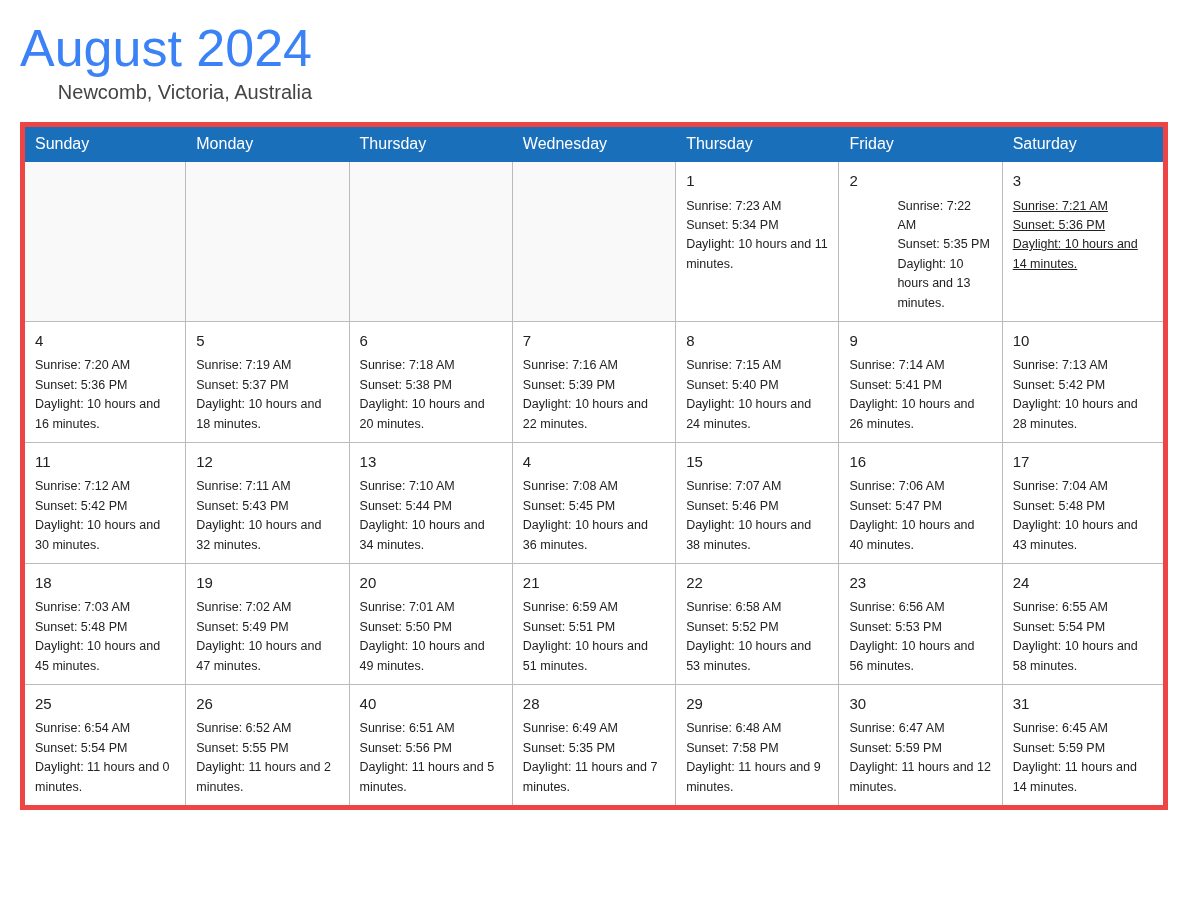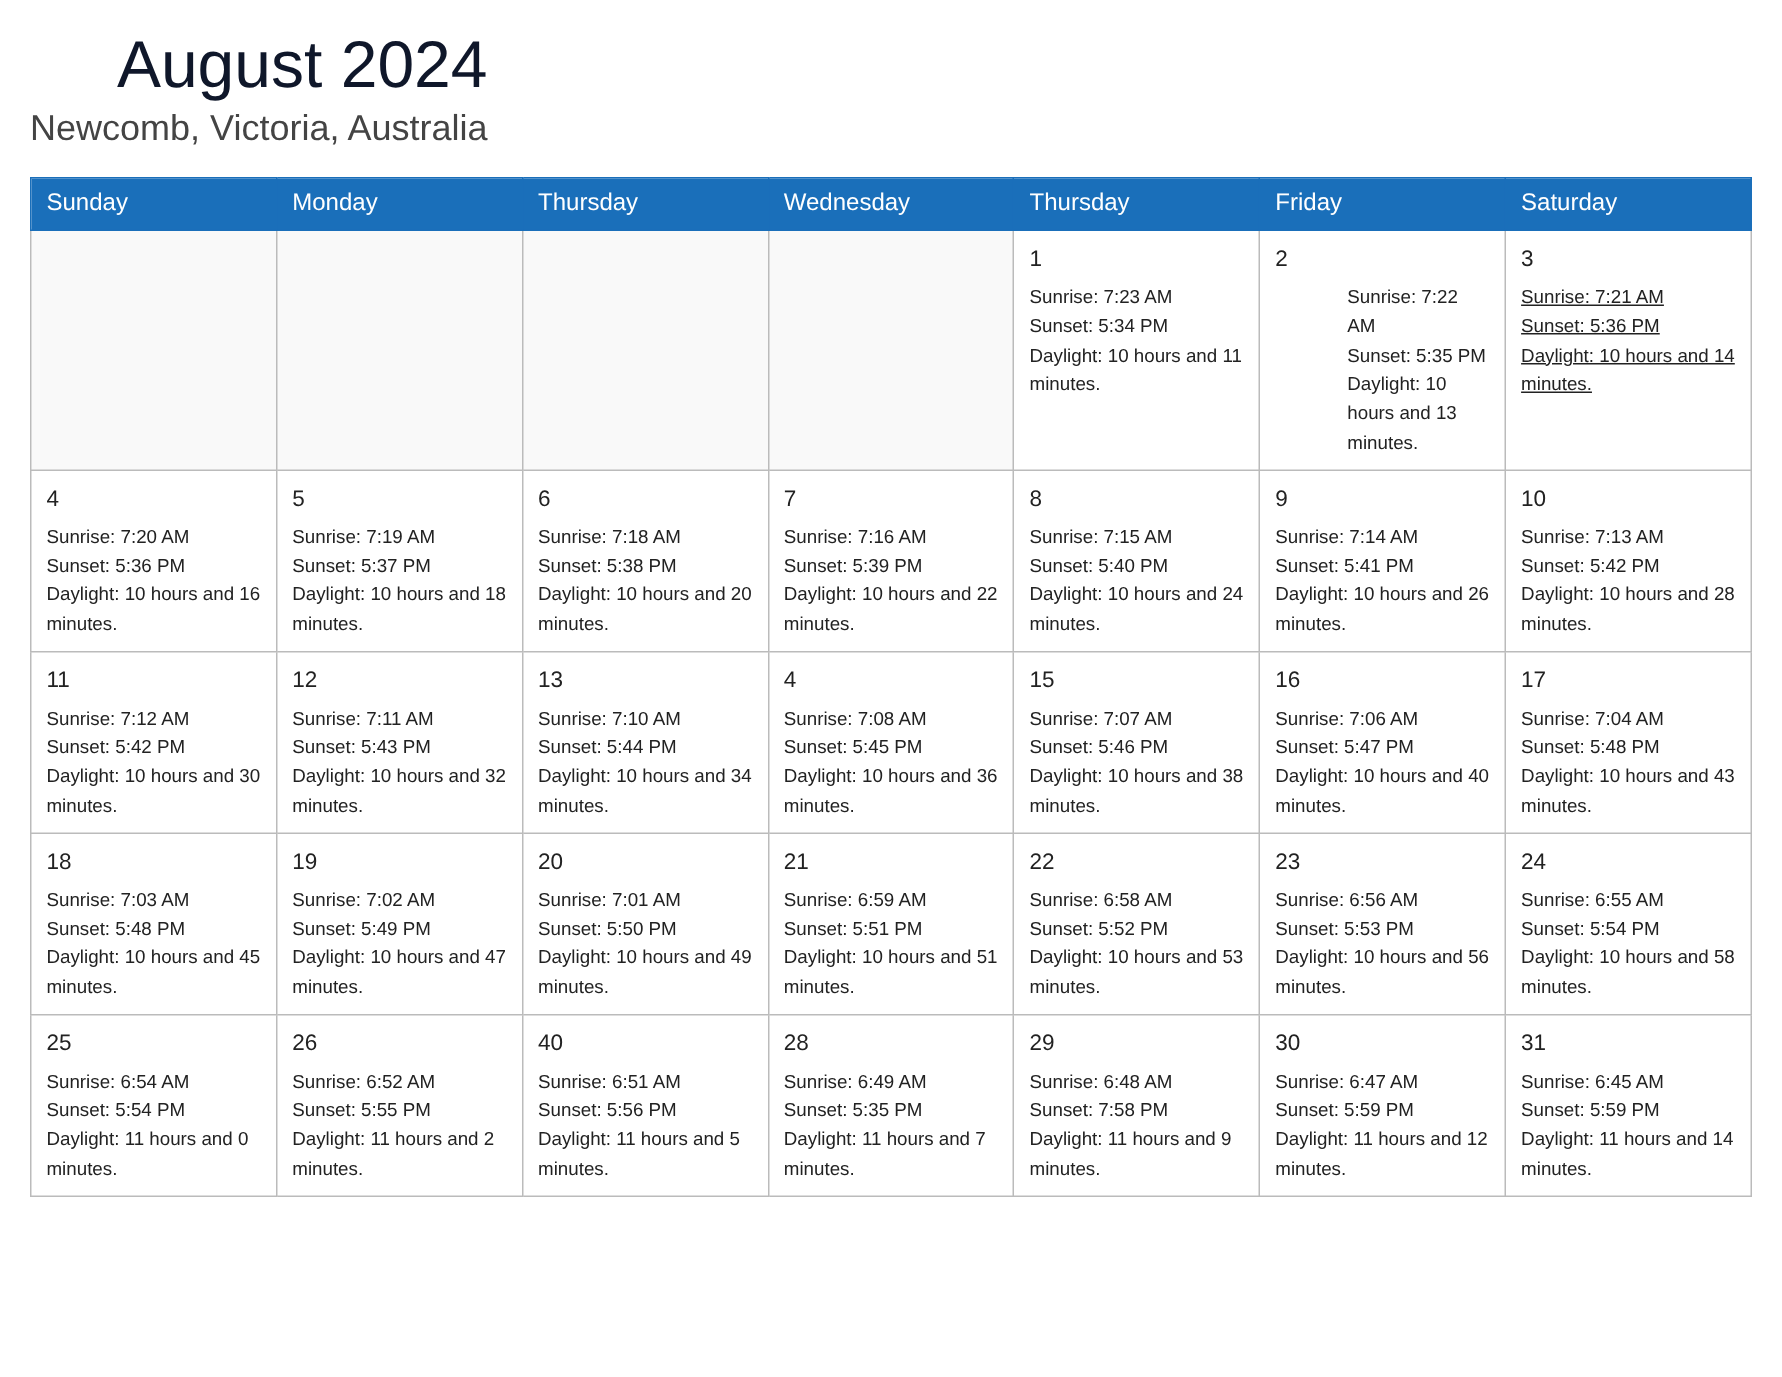--- a/index.html
+++ b/index.html
@@ -39,34 +39,34 @@
       display: inline-block;
       margin-left: 2px;
       vertical-align: middle;
       position: relative;
       top: -4px;
     }
     .title-section {
       text-align: right;
     }
     .month-title {
-      font-size: 44px;
+      font-size: 52px;
       font-weight: 300;
-      color: #0f172a;
+      color: #3b82f6;
       line-height: 1.1;
     }
     .location {
-      font-size: 24px;
+      font-size: 20px;
       color: #444;
       margin-top: 4px;
     }
     .calendar {
       width: 100%;
       border-collapse: collapse;
-      border: 1px solid #ef4444;
+      border: 5px solid #ef4444;
     }
     .calendar th {
       background-color: #1a6fba;
       color: #fff;
       font-size: 16px;
       font-weight: normal;
       padding: 8px 10px;
       text-align: left;
       border: 1px solid #1a6fba;
     }

